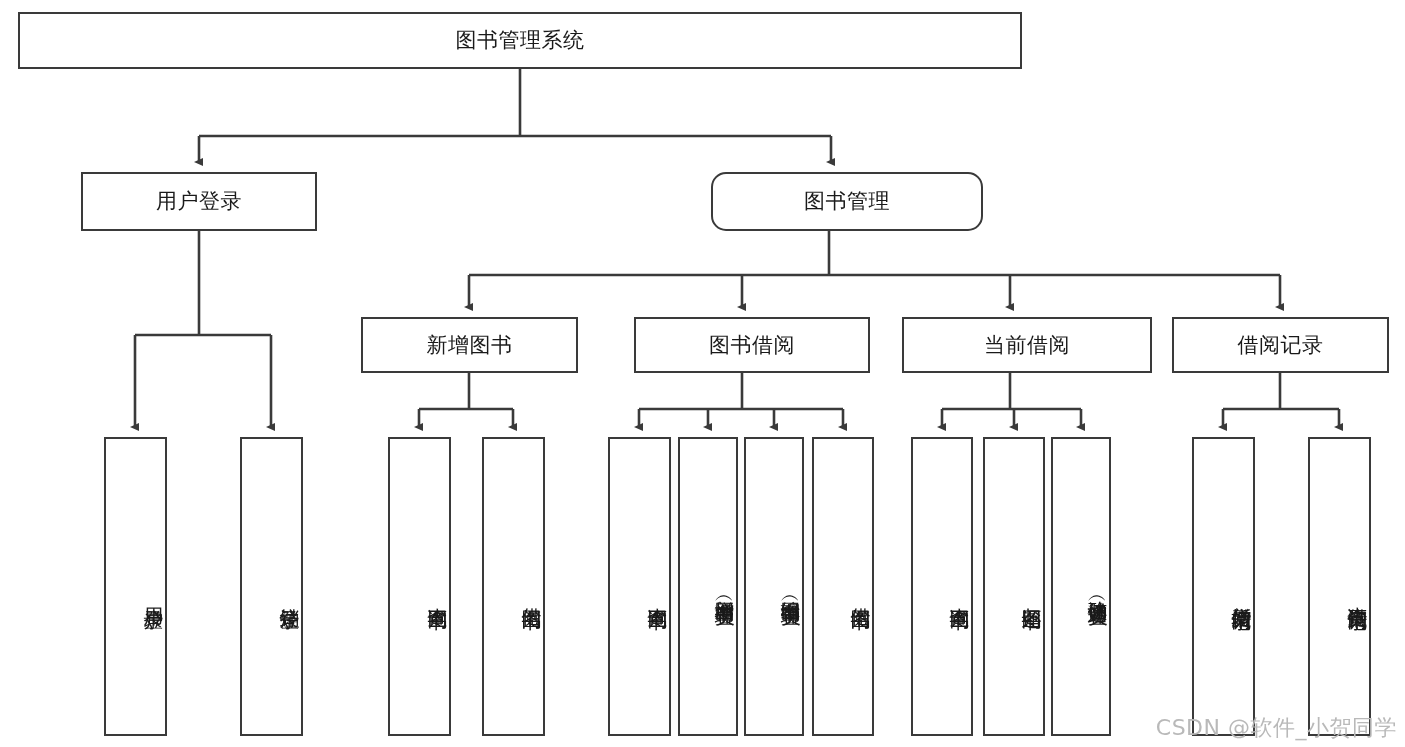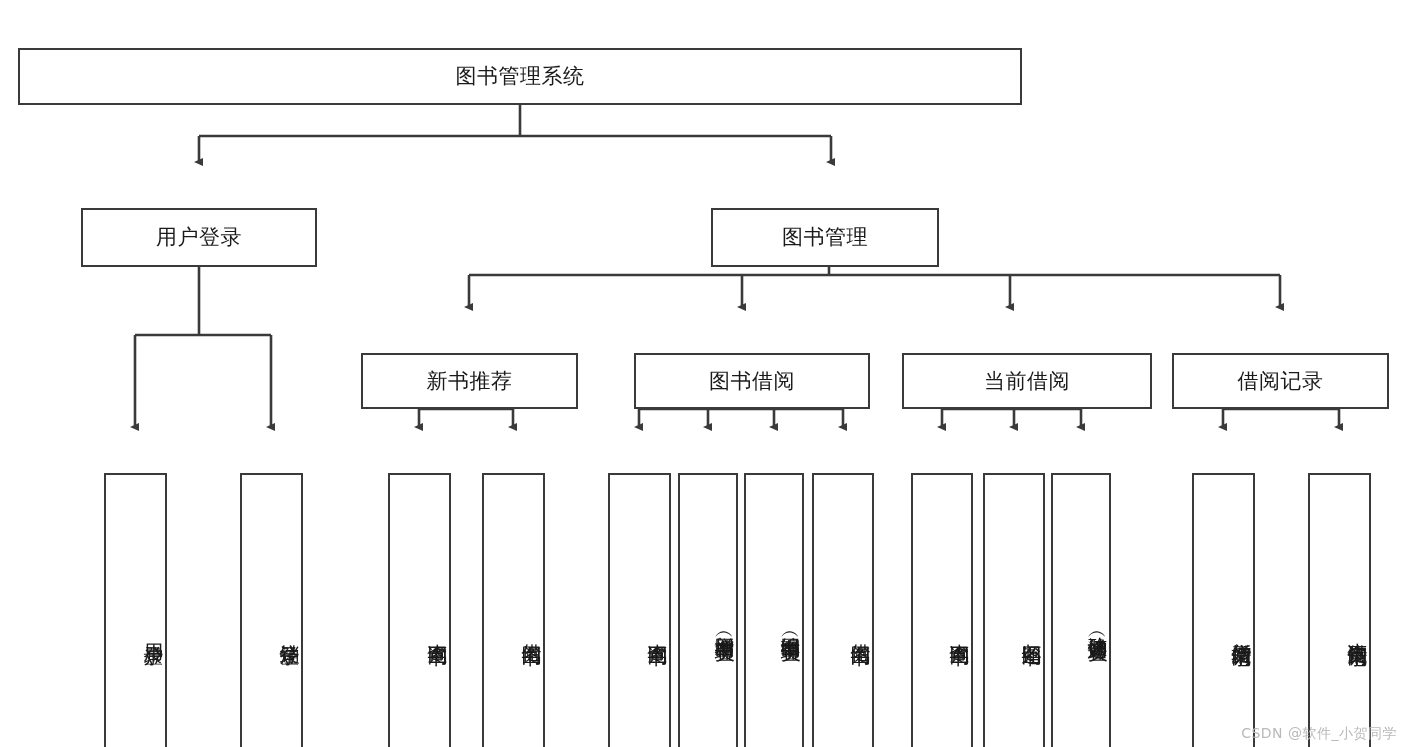--- a/index.html
+++ b/index.html
@@ -29,21 +29,20 @@
     position: absolute;
     box-sizing: border-box;
     border: 2.5px solid #3a3a3a;
     background: #ffffff;
     color: #1a1a1a;
     display: flex;
     align-items: center;
     justify-content: center;
     text-align: center;
     line-height: 1.18;
-    margin-top: 36px;
   }
   .node.horiz {
     font-size: 21px;
     letter-spacing: 0.5px;
   }
   .node.vert {
     writing-mode: vertical-rl;
     text-orientation: upright;
     font-size: 20px;
     align-items: flex-start;
@@ -55,21 +54,21 @@
     padding-top: 6px;
     font-size: 19.5px;
   }
   .node .label {
     display: block;
   }
   #watermark {
     position: absolute;
     right: 8px;
     bottom: 4px;
-    font-size: 14px;
+    font-size: 22px;
     color: #b9b9b9;
     white-space: nowrap;
     letter-spacing: 0.5px;
     user-select: none;
   }
 </style>
 </head>
 <body>
 
 <div id="canvas">
@@ -124,26 +123,26 @@
     </g>
   </svg>
 
   <div class="node horiz" style="left: 18px; top: 12px; width: 1004px; height: 57px;">
     <span class="label">图书管理系统</span>
   </div>
 
   <div class="node horiz" style="left: 81px; top: 172px; width: 236px; height: 59px;">
     <span class="label">用户登录</span>
   </div>
-  <div class="node horiz" style="left: 711px; top: 172px; width: 228px; height: 59px;">
+  <div class="node horiz" style="left: 711px; top: 172px; width: 272px; height: 59px; border-radius: 15px;">
     <span class="label">图书管理</span>
   </div>
 
   <div class="node horiz" style="left: 361px; top: 317px; width: 217px; height: 56px;">
-    <span class="label">新书推荐</span>
+    <span class="label">新增图书</span>
   </div>
   <div class="node horiz" style="left: 634px; top: 317px; width: 236px; height: 56px;">
     <span class="label">图书借阅</span>
   </div>
   <div class="node horiz" style="left: 902px; top: 317px; width: 250px; height: 56px;">
     <span class="label">当前借阅</span>
   </div>
   <div class="node horiz" style="left: 1172px; top: 317px; width: 217px; height: 56px;">
     <span class="label">借阅记录</span>
   </div>

